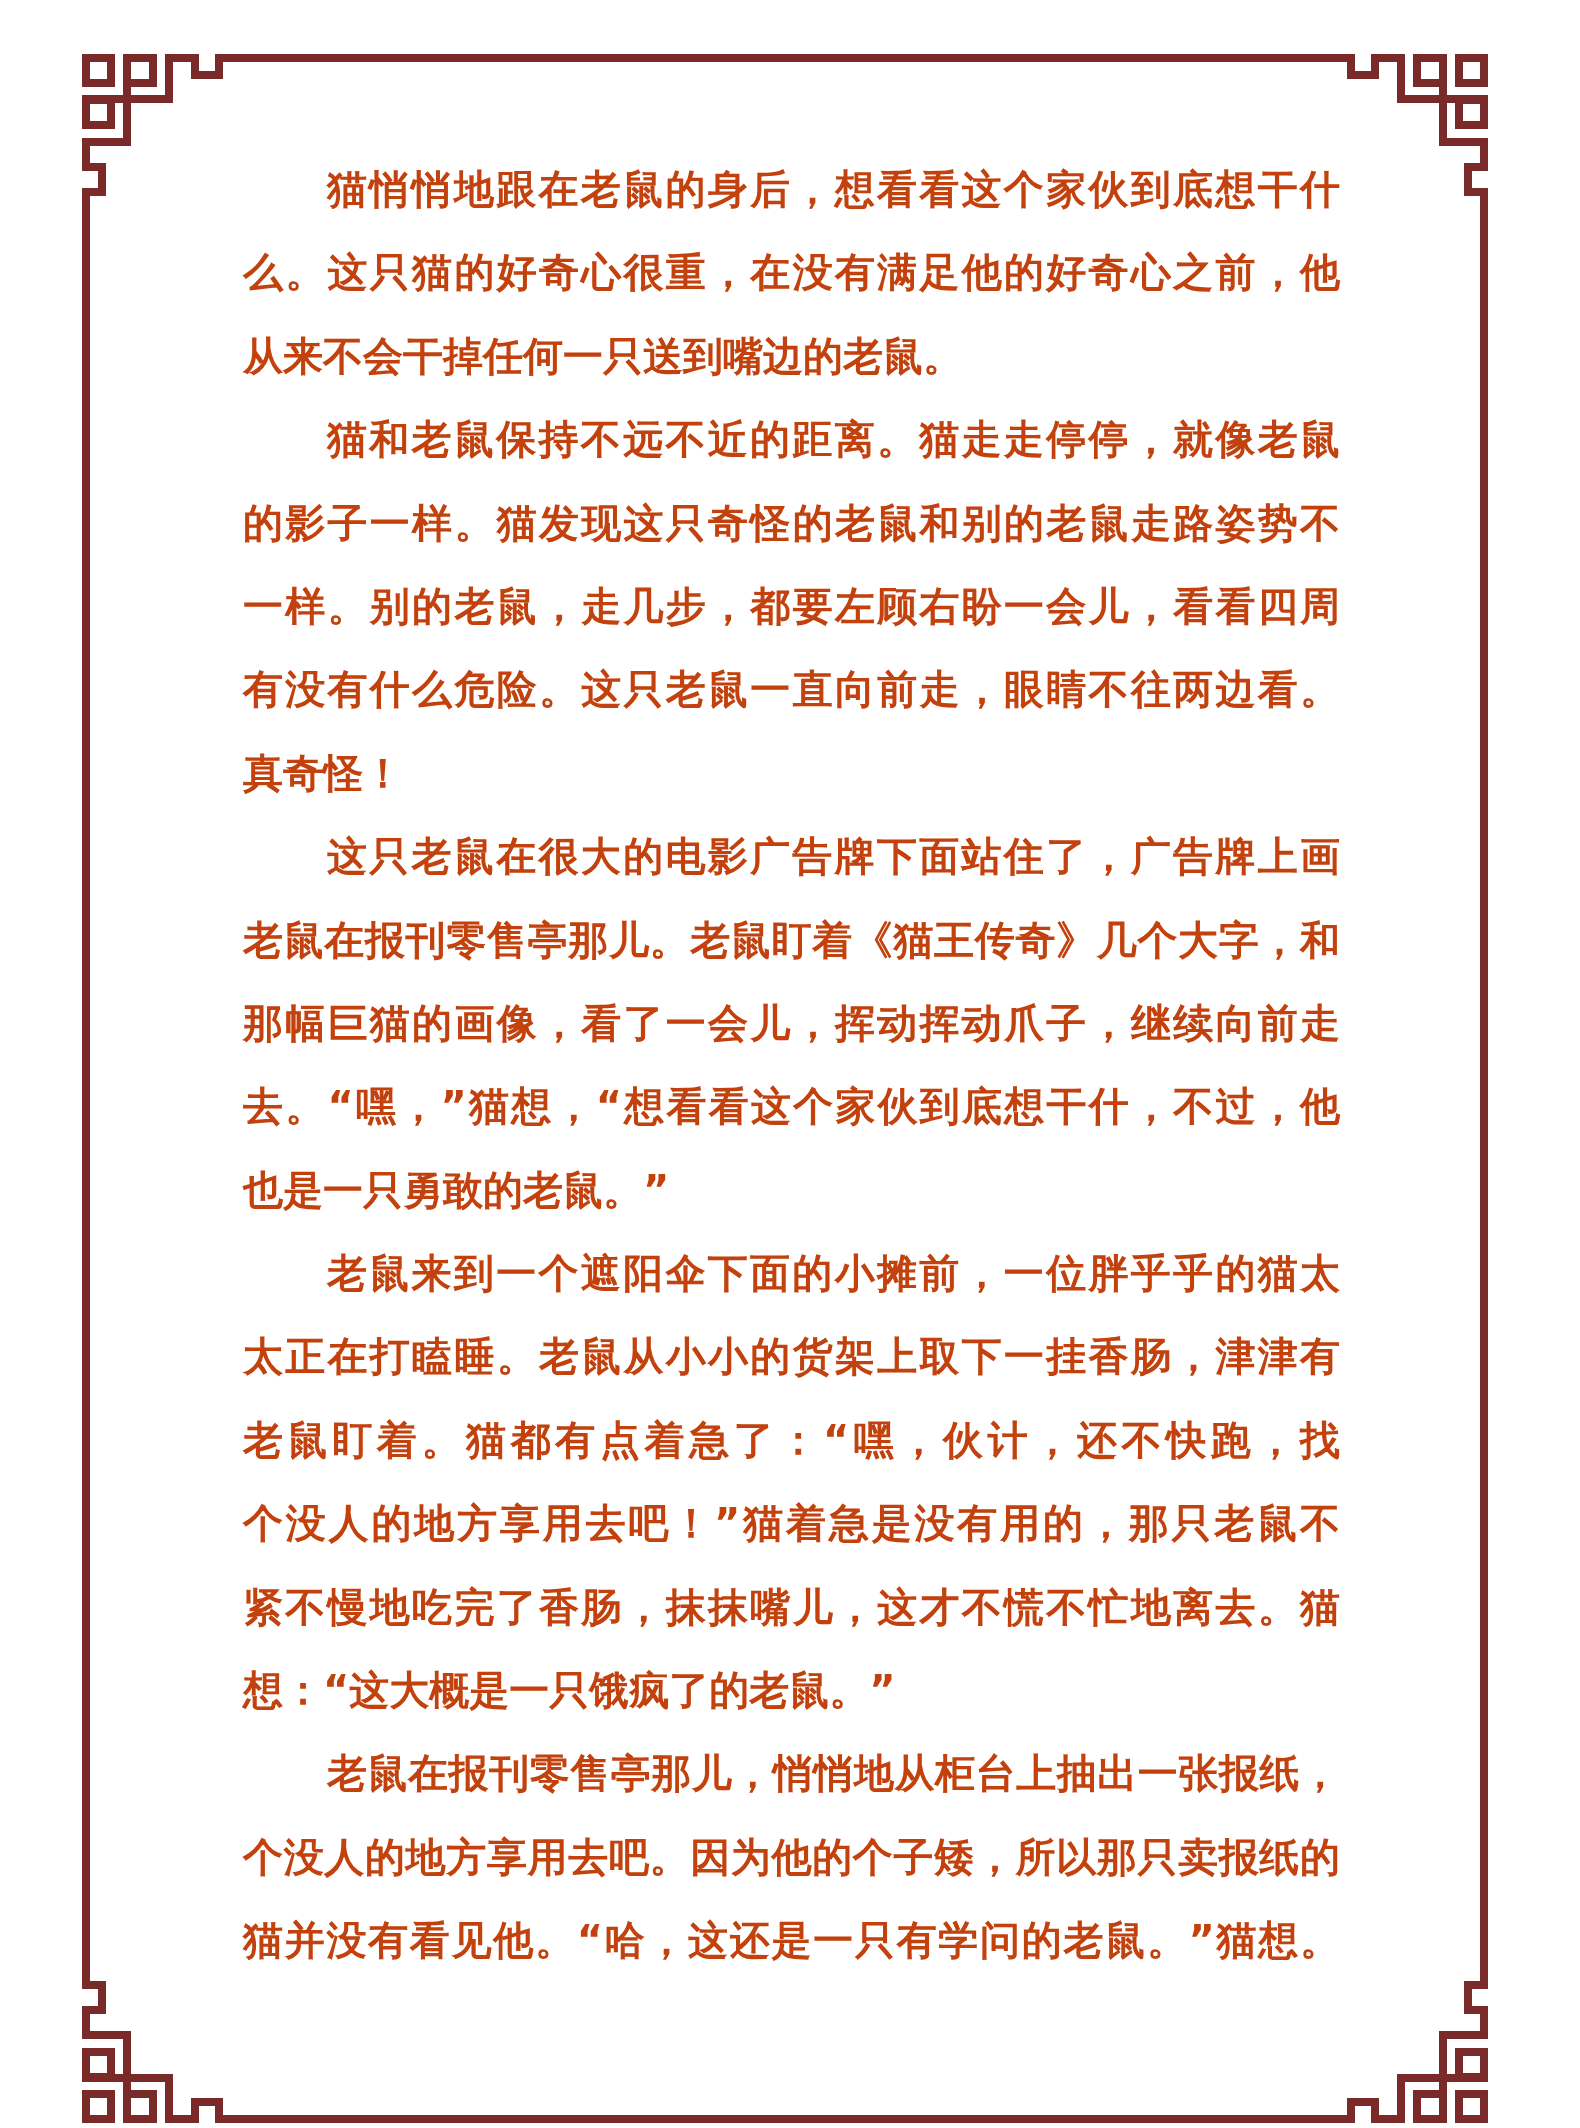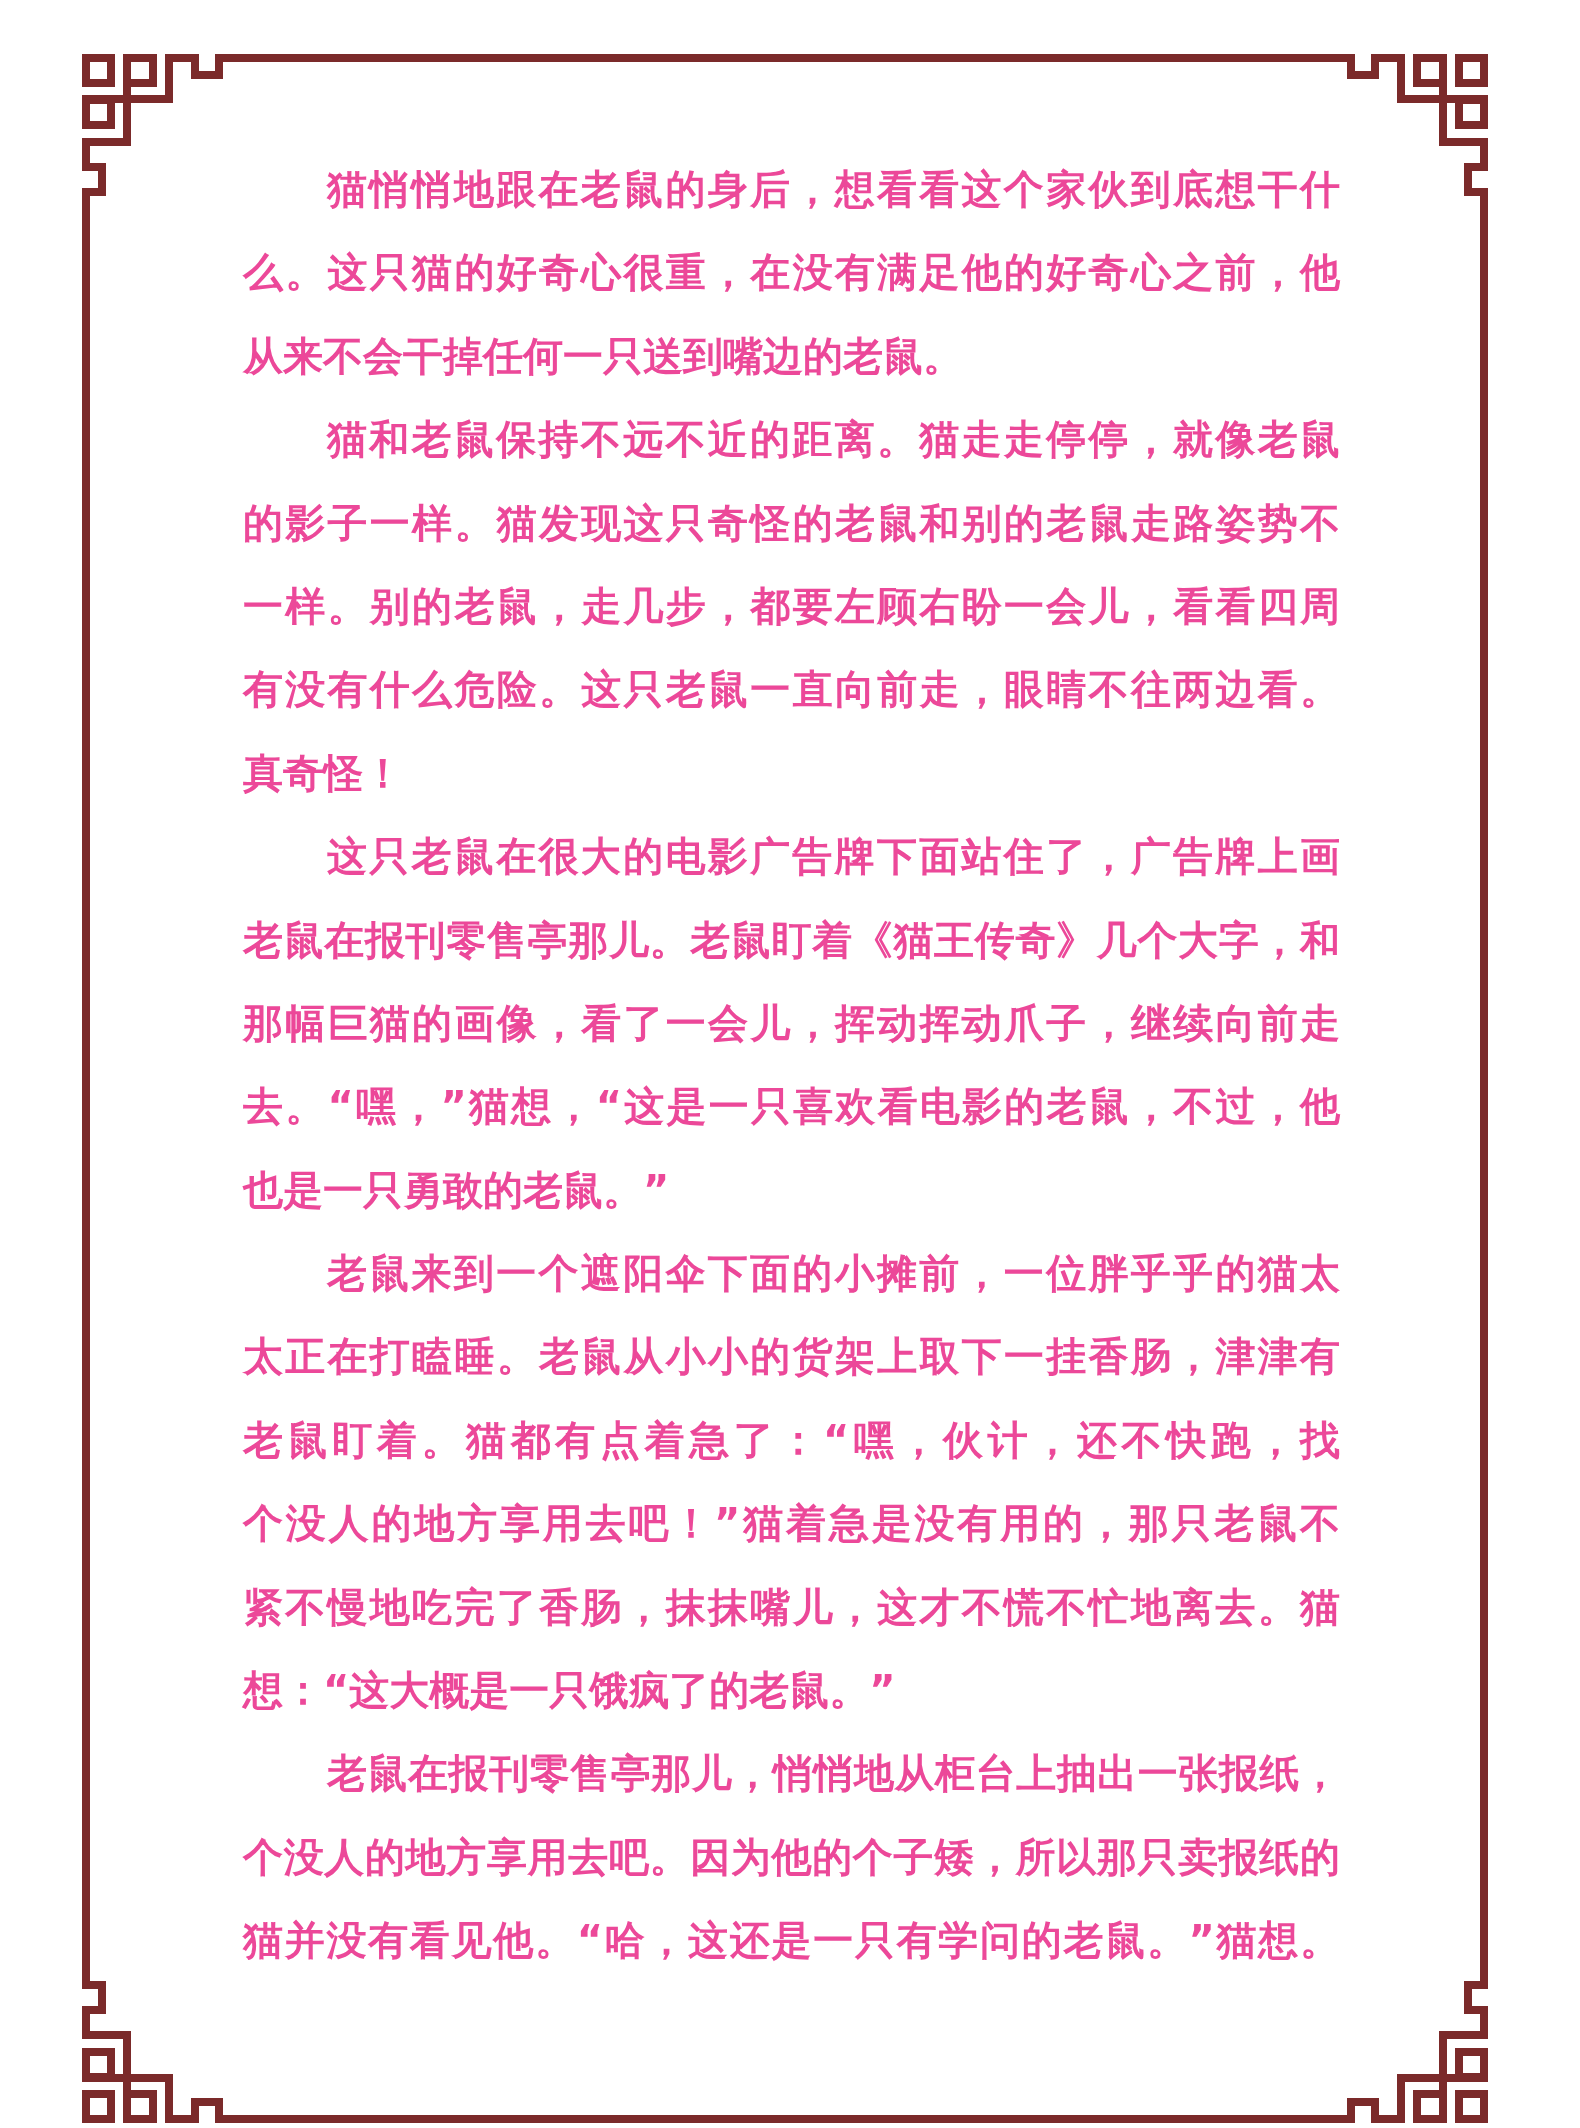--- a/index.html
+++ b/index.html
@@ -21,21 +21,21 @@
     height: 2128px;
   }
   .page-text {
     position: absolute;
     left: 243px;
     top: 148px;
     width: 1097px;
     font-family: "DejaVu Sans", "Liberation Sans", sans-serif;
     font-weight: bold;
     font-size: 40px;
-    color: #ec4899;
+    color: #c2410c;
   }
   .line {
     height: 83.4px;
     line-height: 83.4px;
     white-space: nowrap;
     text-align: justify;
     text-align-last: justify;
   }
   .line.last {
     text-align: right;
@@ -112,21 +112,21 @@
     <div class="line first">猫和老鼠保持不远不近的距离。猫走走停停，就像老鼠</div>
     <div class="line">的影子一样。猫发现这只奇怪的老鼠和别的老鼠走路姿势不</div>
     <div class="line">一样。别的老鼠，走几步，都要左顾右盼一会儿，看看四周</div>
     <div class="line">有没有什么危险。这只老鼠一直向前走，眼睛不往两边看。</div>
     <div class="line last">真奇怪！</div>
   </div>
   <div class="paragraph">
     <div class="line first">这只老鼠在很大的电影广告牌下面站住了，广告牌上画</div>
     <div class="line">老鼠在报刊零售亭那儿。老鼠盯着《猫王传奇》几个大字，和</div>
     <div class="line">那幅巨猫的画像，看了一会儿，挥动挥动爪子，继续向前走</div>
-    <div class="line">去。“嘿，”猫想，“这是一只喜欢看电影的老鼠，不过，他</div>
+    <div class="line">去。“嘿，”猫想，“想看看这个家伙到底想干什，不过，他</div>
     <div class="line last">也是一只勇敢的老鼠。”</div>
   </div>
   <div class="paragraph">
     <div class="line first">老鼠来到一个遮阳伞下面的小摊前，一位胖乎乎的猫太</div>
     <div class="line">太正在打瞌睡。老鼠从小小的货架上取下一挂香肠，津津有</div>
     <div class="line">老鼠盯着。猫都有点着急了：“嘿，伙计，还不快跑，找</div>
     <div class="line">个没人的地方享用去吧！”猫着急是没有用的，那只老鼠不</div>
     <div class="line">紧不慢地吃完了香肠，抹抹嘴儿，这才不慌不忙地离去。猫</div>
     <div class="line last">想：“这大概是一只饿疯了的老鼠。”</div>
   </div>

